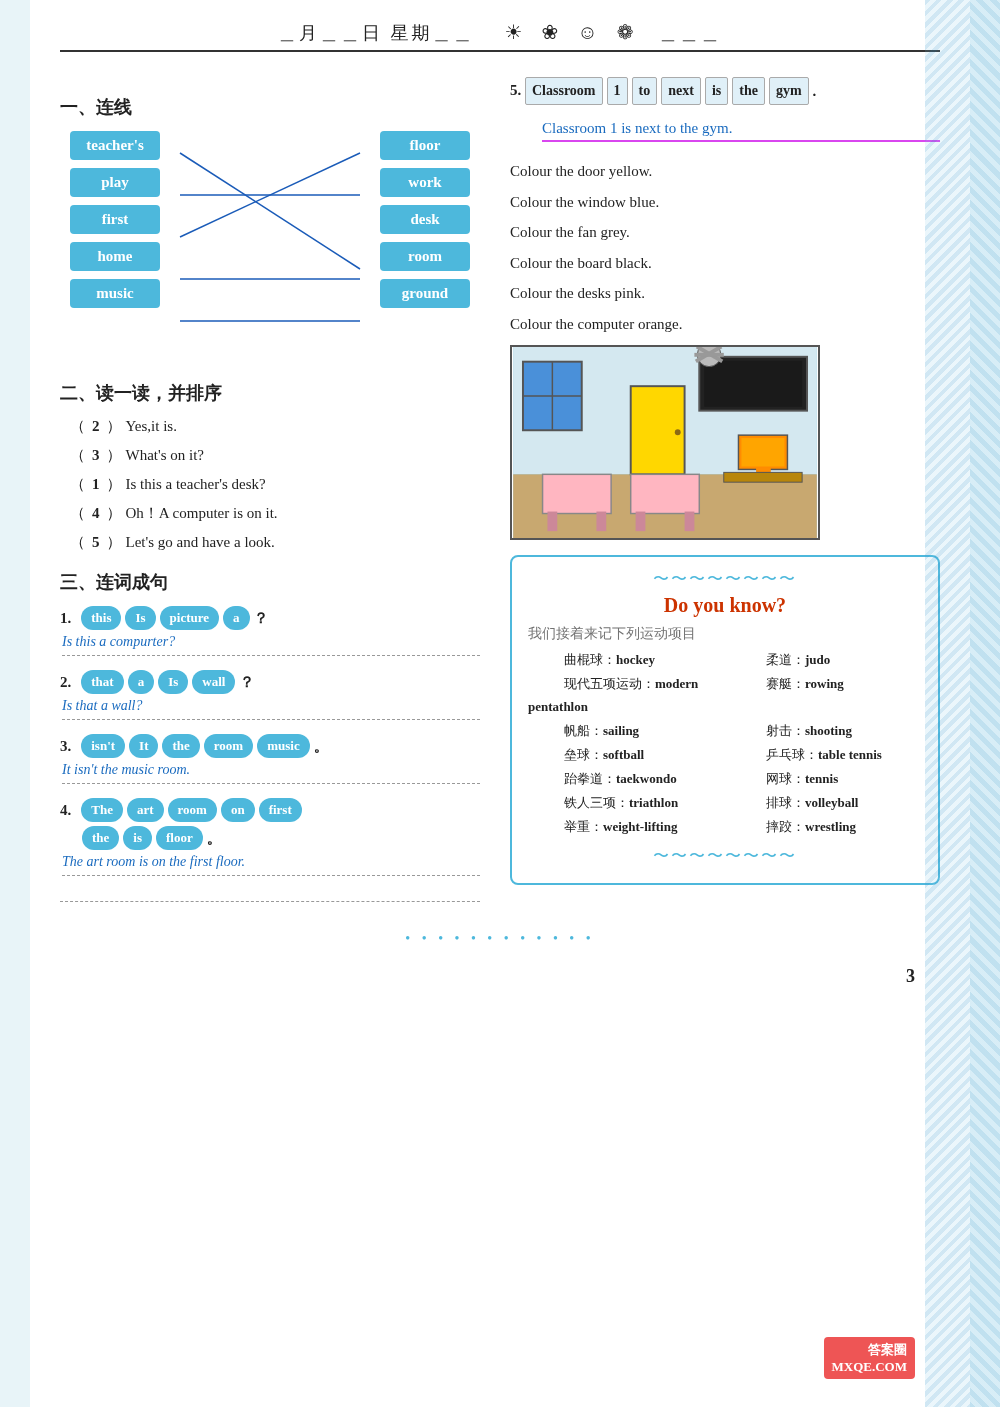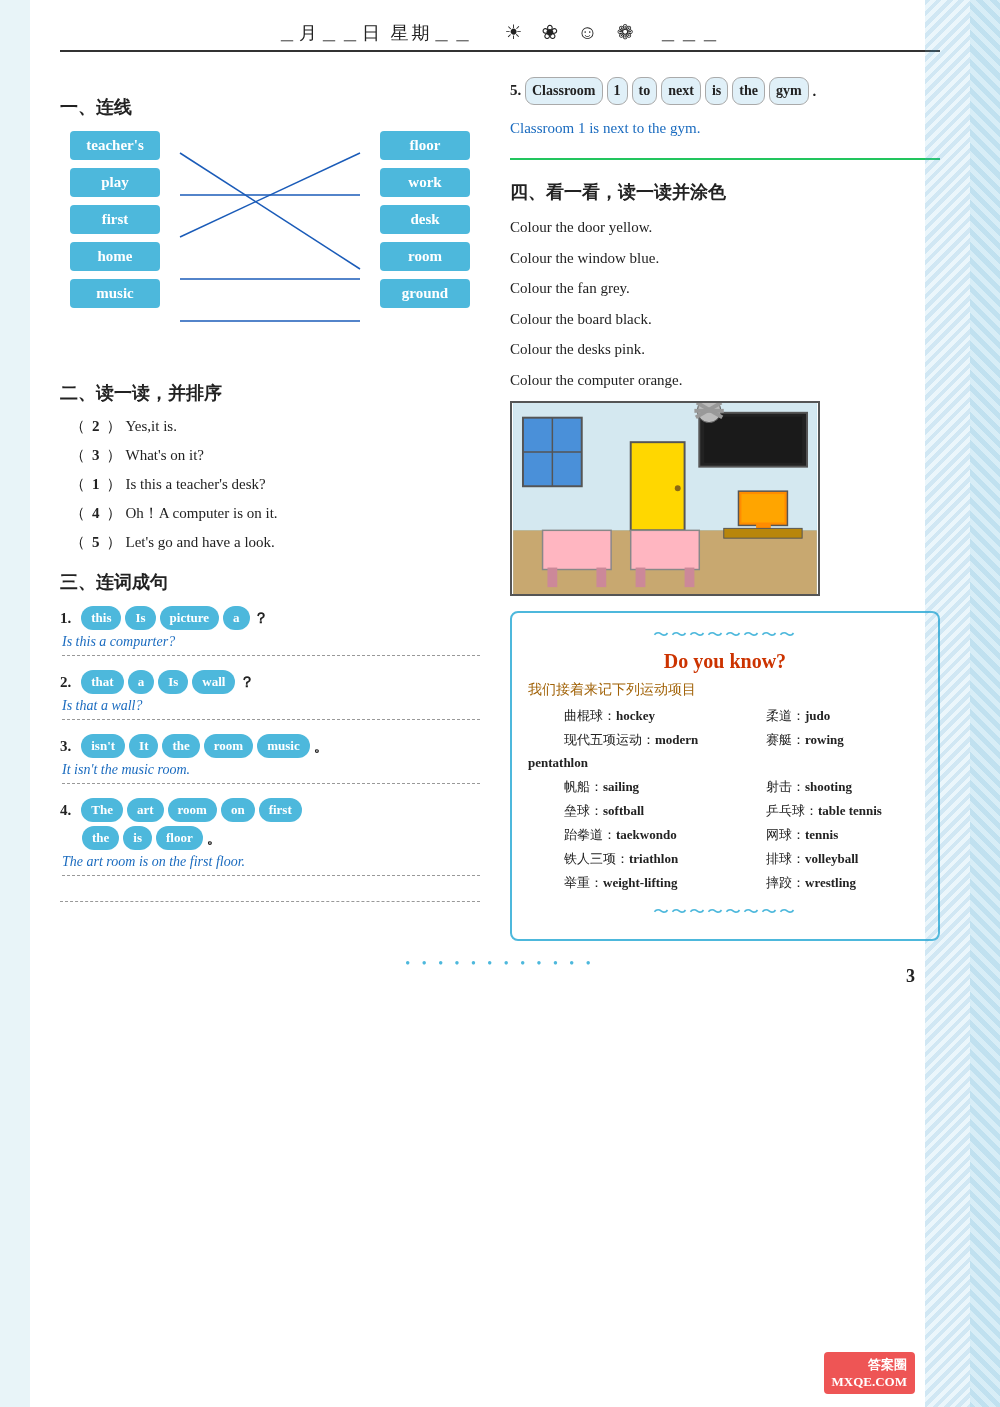--- a/index.html
+++ b/index.html
@@ -230,21 +230,21 @@
       gap: 6px;
       align-items: center;
       margin-bottom: 6px;
     }
 
     .q5-word {
       background: #e0f0f8;
       border: 1px solid #aaa;
       padding: 2px 6px;
       font-size: 14px;
-      border-radius: 9px;
+      border-radius: 2px;
     }
 
     .q5-answer {
       color: #1a6bbf;
       font-size: 14px;
       border-bottom: 2px solid #1a6bbf;
       padding-bottom: 2px;
       display: inline-block;
     }
 
@@ -274,21 +274,21 @@
       text-align: center;
       color: #cc3300;
       font-size: 20px;
       font-weight: bold;
       margin-bottom: 8px;
       font-family: 'Times New Roman', serif;
     }
 
     .dyk-intro {
       font-size: 14px;
-      color: #a16207;
+      color: #737373;
       margin-bottom: 6px;
     }
 
     .dyk-list {
       display: grid;
       grid-template-columns: 1fr 1fr;
       gap: 2px 10px;
     }
 
     .dyk-item {
@@ -306,21 +306,21 @@
       right: 55px;
       bottom: 420px;
       font-size: 18px;
       font-weight: bold;
       color: #222;
     }
 
     
     .watermark {
       position: absolute;
-      bottom: 13px;
+      bottom: 28px;
       right: 55px;
       font-size: 12px;
       color: #e55;
       font-weight: bold;
       text-align: right;
     }
 
     
     .dyk-border-top {
       width: 100%;
@@ -501,26 +501,25 @@
             <span class="q5-word">Classroom</span>
             <span class="q5-word">1</span>
             <span class="q5-word">to</span>
             <span class="q5-word">next</span>
             <span class="q5-word">is</span>
             <span class="q5-word">the</span>
             <span class="q5-word">gym</span>
             <span style="font-weight:bold;">.</span>
           </span>
         </div>
-        <div style="margin-top: 4px; border-bottom: 2px solid #22c55e; padding-bottom: 19px;">
+        <div style="margin-top: 4px; border-bottom: 2px solid #d946ef; padding-bottom: 1px; margin-left: 32px;">
           <span class="q5-answer" style="color:#1a6bbf; font-size:15px; border-bottom:none;">Classroom 1 is next to the gym.</span>
         </div>
       </div>
 
-      <div class="section-title" style="margin-top:20px;">四、看一看，读一读并涂色</div>
       <div class="colour-list">
         <div class="colour-item">Colour the door yellow.</div>
         <div class="colour-item">Colour the window blue.</div>
         <div class="colour-item">Colour the fan grey.</div>
         <div class="colour-item">Colour the board black.</div>
         <div class="colour-item">Colour the desks pink.</div>
         <div class="colour-item">Colour the computer orange.</div>
       </div>
 
       <div>

